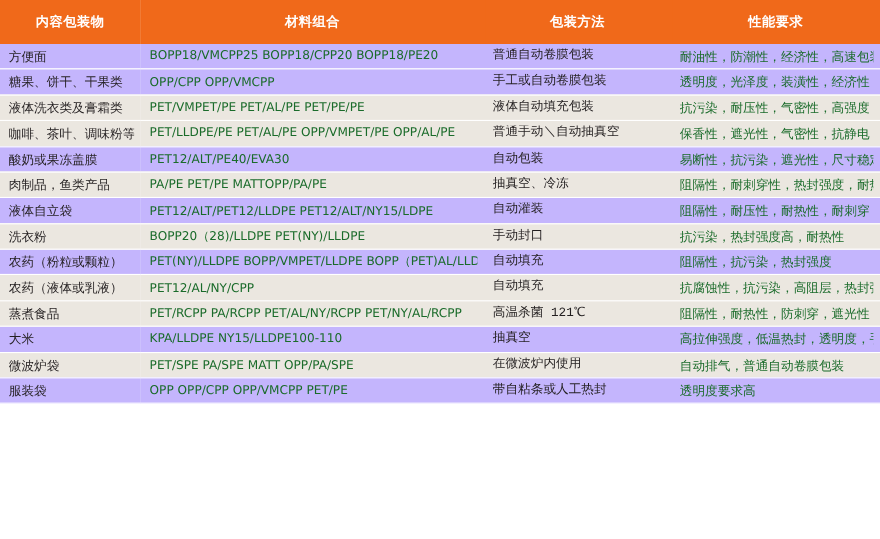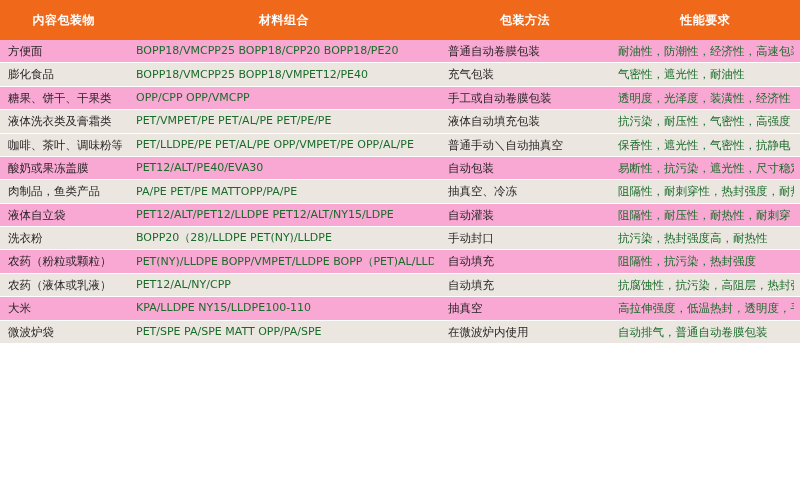--- a/index.html
+++ b/index.html
@@ -39,26 +39,26 @@
   thead th.sep {
     border-right: 1px solid #f0691a;
   }
   tbody td {
     font-size: 11.5px;
     padding: 4px 6px 4px 8px;
     vertical-align: middle;
     line-height: 1.25;
     border-bottom: 1px solid #ffffff;
   }
-  tbody tr.odd td { background: #f9a8d4; }
+  tbody tr.odd td { background: #c4b5fd; }
   tbody tr.even td { background: #ebe7e0; }
 
   td.col-name { color: #231f20; }
   td.col-mat  { color: #1a6b2a; font-size: 11px; }
-  td.col-method { color: #231f20; }
+  td.col-method { color: #231f20; font-family: Liberation Mono, monospace; }
   td.col-perf { color: #1a6b2a; }
   .cell-inner {
     display: block;
     white-space: nowrap;
     overflow: hidden;
     text-overflow: clip;
   }
 </style>
 </head>
 <body>
@@ -86,34 +86,20 @@
         <td class="col-mat">
           <span class="cell-inner">BOPP18/VMCPP25  BOPP18/CPP20  BOPP18/PE20</span>
         </td>
         <td class="col-method">
           <span class="cell-inner">普通自动卷膜包装</span>
         </td>
         <td class="col-perf">
           <span class="cell-inner">耐油性，防潮性，经济性，高速包装</span>
         </td>
       </tr>
-      <tr class="even">
-        <td class="col-name">
-          <span class="cell-inner">膨化食品</span>
-        </td>
-        <td class="col-mat">
-          <span class="cell-inner">BOPP18/VMCPP25  BOPP18/VMPET12/PE40</span>
-        </td>
-        <td class="col-method">
-          <span class="cell-inner">充气包装</span>
-        </td>
-        <td class="col-perf">
-          <span class="cell-inner">气密性，遮光性，耐油性</span>
-        </td>
-      </tr>
       <tr class="odd">
         <td class="col-name">
           <span class="cell-inner">糖果、饼干、干果类</span>
         </td>
         <td class="col-mat">
           <span class="cell-inner">OPP/CPP OPP/VMCPP</span>
         </td>
         <td class="col-method">
           <span class="cell-inner">手工或自动卷膜包装</span>
         </td>
@@ -226,20 +212,34 @@
         <td class="col-mat">
           <span class="cell-inner">PET12/AL/NY/CPP</span>
         </td>
         <td class="col-method">
           <span class="cell-inner">自动填充</span>
         </td>
         <td class="col-perf">
           <span class="cell-inner">抗腐蚀性，抗污染，高阻层，热封强度</span>
         </td>
       </tr>
+      <tr class="even">
+        <td class="col-name">
+          <span class="cell-inner">蒸煮食品</span>
+        </td>
+        <td class="col-mat">
+          <span class="cell-inner">PET/RCPP PA/RCPP PET/AL/NY/RCPP PET/NY/AL/RCPP</span>
+        </td>
+        <td class="col-method">
+          <span class="cell-inner">高温杀菌 121℃</span>
+        </td>
+        <td class="col-perf">
+          <span class="cell-inner">阻隔性，耐热性，防刺穿，遮光性</span>
+        </td>
+      </tr>
       <tr class="odd">
         <td class="col-name">
           <span class="cell-inner">大米</span>
         </td>
         <td class="col-mat">
           <span class="cell-inner">KPA/LLDPE NY15/LLDPE100-110</span>
         </td>
         <td class="col-method">
           <span class="cell-inner">抽真空</span>
         </td>
@@ -252,16 +252,30 @@
           <span class="cell-inner">微波炉袋</span>
         </td>
         <td class="col-mat">
           <span class="cell-inner">PET/SPE PA/SPE MATT OPP/PA/SPE</span>
         </td>
         <td class="col-method">
           <span class="cell-inner">在微波炉内使用</span>
         </td>
         <td class="col-perf">
           <span class="cell-inner">自动排气，普通自动卷膜包装</span>
+        </td>
+      </tr>
+      <tr class="odd">
+        <td class="col-name">
+          <span class="cell-inner">服装袋</span>
+        </td>
+        <td class="col-mat">
+          <span class="cell-inner">OPP  OPP/CPP OPP/VMCPP PET/PE</span>
+        </td>
+        <td class="col-method">
+          <span class="cell-inner">带自粘条或人工热封</span>
+        </td>
+        <td class="col-perf">
+          <span class="cell-inner">透明度要求高</span>
         </td>
       </tr>
     </tbody>
 </table>
 
 </body></html>

